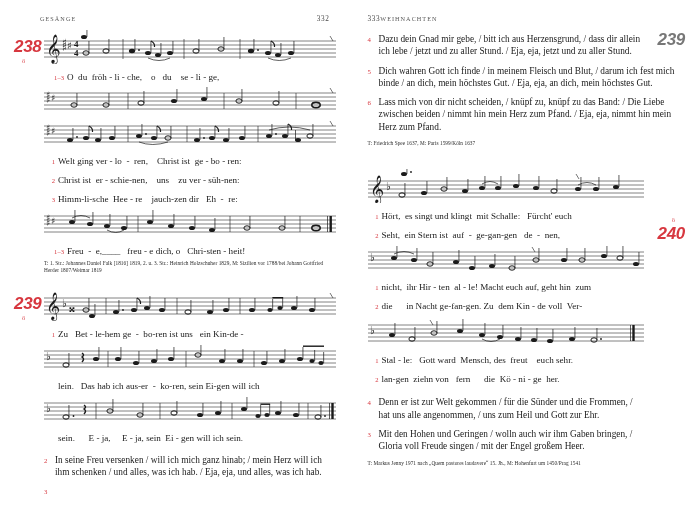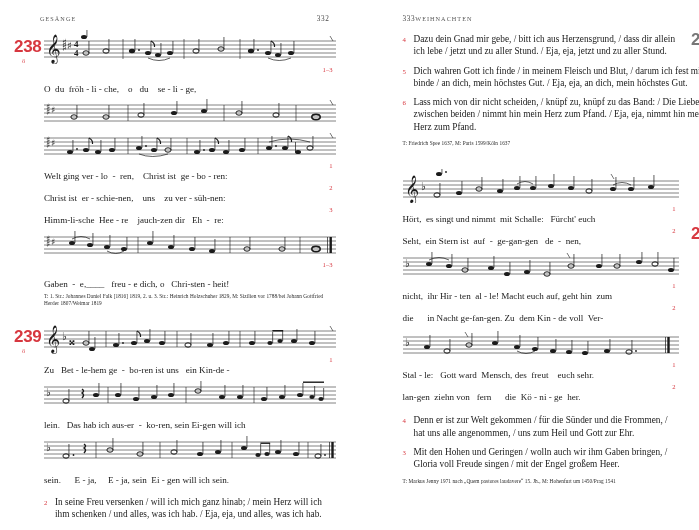--- a/index.html
+++ b/index.html
@@ -6,21 +6,21 @@
     margin: 0; padding: 0;
     background: #ffffff;
   }
   body {
     width: 699px; height: 530px;
     font-family: "Liberation Serif", serif;
     color: #1a1a1a;
     overflow: hidden;
     position: relative;
   }
-  .spread { position: relative; width: 699px; height: 530px; display: flex; gap: 35px; }
+  .spread { position: relative; width: 699px; height: 530px; display: flex; }
   .page { position: relative; width: 349.5px; height: 530px; box-sizing: border-box; }
   .page-left  { padding: 14px 14px 10px 14px; }
   .page-right { padding: 14px 14px 10px 18px; }
 
   
   .runhead {
     display: flex; align-items: baseline;
     font-size: 6.2px; letter-spacing: 1.05px;
     color: #575757; text-transform: uppercase;
     height: 10px;
@@ -35,20 +35,21 @@
   
   .hymn { position: relative; }
   .hymn-no {
     position: absolute;
     font-family: "Liberation Sans", sans-serif;
     font-weight: 700;
     font-size: 17px;
     color: #d7373f;
     line-height: 1;
     letter-spacing: -0.3px;
+    font-style: italic;
   }
   .hymn-no.left-num  { left: 0px; }
   .hymn-no.right-num { right: 0px; }
   .oek {
     position: absolute;
     font-family: "Liberation Serif", serif;
     font-size: 6.5px;
     color: #d7373f;
     line-height: 1;
   }
@@ -57,22 +58,21 @@
 
   
   .system { margin: 0 0 1px 0; }
   .staff-wrap { position: relative; }
   .staff-svg { display: block; }
   .lyricline {
     display: flex;
     font-size: 9.1px;
     line-height: 11px;
     white-space: pre;
-    margin-top: 0px;
-    flex-direction: column;
+    margin-top: 8px;
   }
   .lyricline .vnum {
     color: #d7373f;
     font-size: 6.6px;
     width: 11px;
     flex: 0 0 11px;
     text-align: right;
     padding-right: 3px;
     align-self: flex-end;
     line-height: 11px;
@@ -339,21 +339,21 @@
                 <rect x="240.6" y="6" width="0.7" height="12"></rect>
                 <line x1="256" y1="6" x2="256" y2="22" stroke="#1a1a1a" stroke-width="0.6"></line>
                 <ellipse cx="272" cy="18" rx="4.2" ry="2.6" fill="none" stroke="#1a1a1a" stroke-width="1.6"></ellipse>
                 <rect x="283" y="6" width="0.7" height="16"></rect>
                 <rect x="285.5" y="6" width="2.4" height="16"></rect>
               </g>
             </svg>
           </div>
           <div class="lyricline">
             <span class="vnum red-wide">1–3</span>
-            <span class="ltext">Gaben  -  e,____   freu - e dich, o   Chri-sten - heit!</span>
+            <span class="ltext">Freu  -  e,____   freu - e dich, o   Chri-sten - heit!</span>
           </div>
         </div>
 
         <div class="attrib">T: 1. Str.: Johannes Daniel Falk [1816] 1819, 2. u. 3. Str.: Heinrich Holzschuher 1829, M: Sizilien vor 1788/bei Johann Gottfried Herder 1807/Weimar 1819</div>
       </div>
     </div>
 
     <div class="hymn" style="margin-top:16px;">
       <div class="hymn-no left-num" style="top:4px;">239</div>
       <div class="oek left-num" style="top:24px;">ö</div>
@@ -615,21 +615,21 @@
                 <ellipse cx="228" cy="20" rx="3" ry="2.1"></ellipse>
                   <rect x="230.6" y="8" width="0.7" height="12"></rect>
                 <path d="M210 16 q9 -5 18 0" fill="none" stroke="#1a1a1a" stroke-width="0.7"></path>
                 <ellipse cx="248" cy="18" rx="3" ry="2.1"></ellipse>
                   <rect x="250.6" y="6" width="0.7" height="12"></rect>
               </g>
             </svg>
           </div>
           <div class="lyricline">
             <span class="vnum">1</span>
-            <span class="ltext">Hört,  es singt und nimmt  mit Schalle:   Fürcht' euch</span>
+            <span class="ltext">Hört,  es singt und klingt  mit Schalle:   Fürcht' euch</span>
           </div>
           <div class="lyricline">
             <span class="vnum">2</span>
             <span class="ltext">Seht,  ein Stern ist  auf  -  ge-gan-gen   de  -  nen,</span>
           </div>
         </div>
 
         <div class="system" style="margin-top:5px;">
           <div class="staff-wrap">
             <svg class="staff-svg" width="276" height="28" viewBox="0 0 276 28">

